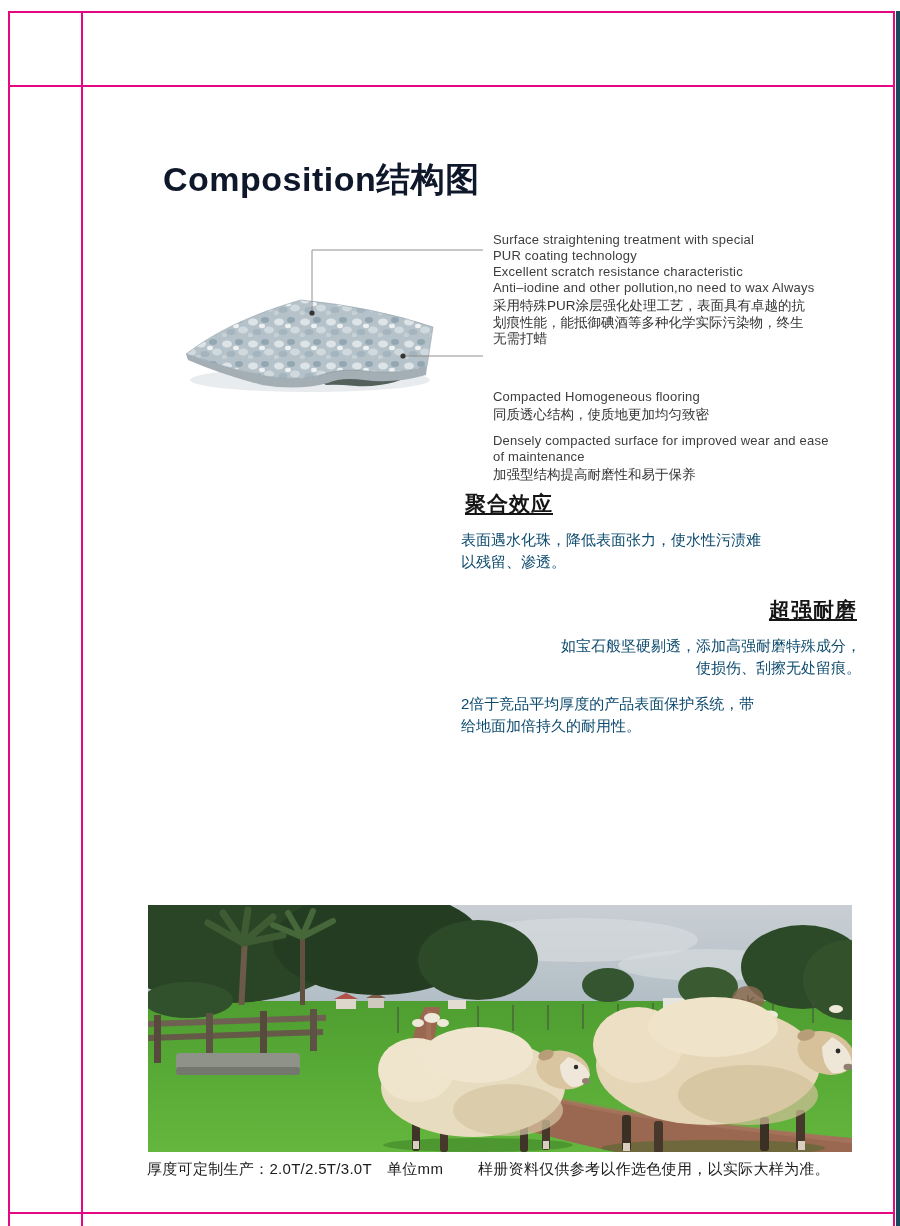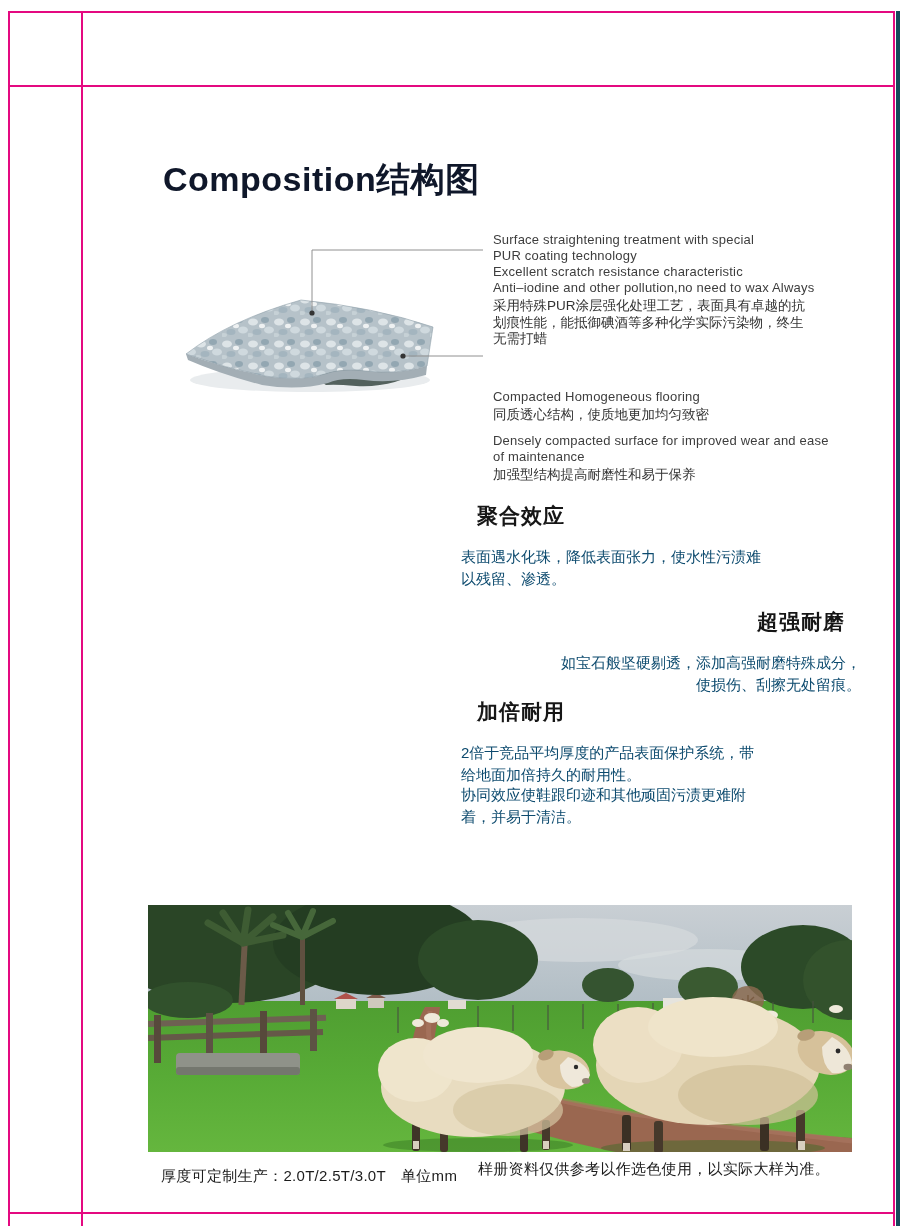--- a/index.html
+++ b/index.html
@@ -19,21 +19,21 @@
     font-size:34px;font-weight:bold;color:#0f172a;letter-spacing:0.5px;
   }
   
   .callout{position:absolute;left:493px;width:375px;}
   .callout .en{font-size:13px;line-height:16px;color:#3d3d3d;letter-spacing:0.2px;}
   .callout .zh{font-size:13.5px;line-height:16.5px;color:#333;margin-top:2px;}
   .ml{white-space:pre-line;margin-top:32px;}
   
   .feature{position:absolute;left:461px;width:400px;}
   .feature h2{
-    margin:16px;font-size:21px;font-weight:600;color:#161616;letter-spacing:1px;
+    margin:4px;font-size:21px;font-weight:600;color:#161616;letter-spacing:1px;text-decoration:underline;
   }
   .feature .body{margin-top:11px;font-size:15px;line-height:22px;color:#0c4a6e;}
   
   .footer-text{position:absolute;top:1160px;font-size:15px;color:#1c1c1c;letter-spacing:0.3px;}
   svg{display:block;}
 </style>
 </head>
 <body>
 
 <div class="trim-h" style="top:11px;left:8px;width:887px;"></div>
@@ -101,27 +101,24 @@
   <h2>聚合效应</h2>
   <div class="body ml">表面遇水化珠，降低表面张力，使水性污渍难
 以残留、渗透。</div>
 </section>
 <section class="feature" style="top:592px;text-align:right;">
   <h2>超强耐磨</h2>
   <div class="body ml">如宝石般坚硬剔透，添加高强耐磨特殊成分，
 使损伤、刮擦无处留痕。</div>
 </section>
 <section class="feature" style="top:682px;">
-  <h2>加倍耐用</h2>
   <div class="body ml">2倍于竞品平均厚度的产品表面保护系统，带
 给地面加倍持久的耐用性。</div>
 </section>
 <section class="feature" style="top:773px;">
-  <div class="body ml">协同效应使鞋跟印迹和其他顽固污渍更难附
-着，并易于清洁。</div>
 </section>
 
 <div class="abs" style="left:148px;top:905px;">
   <svg width="704" height="247" viewBox="0 0 704 247">
     <defs>
       <linearGradient id="sky" x1="0" y1="0" x2="0" y2="1">
         <stop offset="0" stop-color="#c9cfd4"></stop>
           <stop offset="1" stop-color="#aebbc3"></stop>
       </linearGradient>
       <linearGradient id="grass" x1="0" y1="0" x2="0" y2="1">
@@ -239,14 +236,14 @@
       <ellipse cx="600" cy="190" rx="70" ry="30" fill="#d2c09a" opacity="0.7"></ellipse>
       <ellipse cx="678" cy="148" rx="29" ry="21" fill="#d6c19a" transform="rotate(18 678 148)"></ellipse>
       <path d="M684,132 Q702,142 704,158 Q698,170 684,168 Q674,160 674,142 Z" fill="#eee7d8"></path>
       <ellipse cx="658" cy="130" rx="9" ry="5.5" fill="#b79e78" transform="rotate(-15 658 130)"></ellipse>
       <circle cx="690" cy="146" r="2.4" fill="#2a2a2a"></circle>
       <ellipse cx="700" cy="162" rx="4.5" ry="3.2" fill="#8f8071"></ellipse>
     </g>
   </svg>
 </div>
 
-<div class="footer-text" style="left:161px;margin-top:7px;">厚度可定制生产：2.0T/2.5T/3.0T　单位mm</div>
+<div class="footer-text" style="left:147px;">厚度可定制生产：2.0T/2.5T/3.0T　单位mm</div>
 <div class="footer-text" style="left:478px;">样册资料仅供参考以作选色使用，以实际大样为准。</div>
 
 </body></html>

